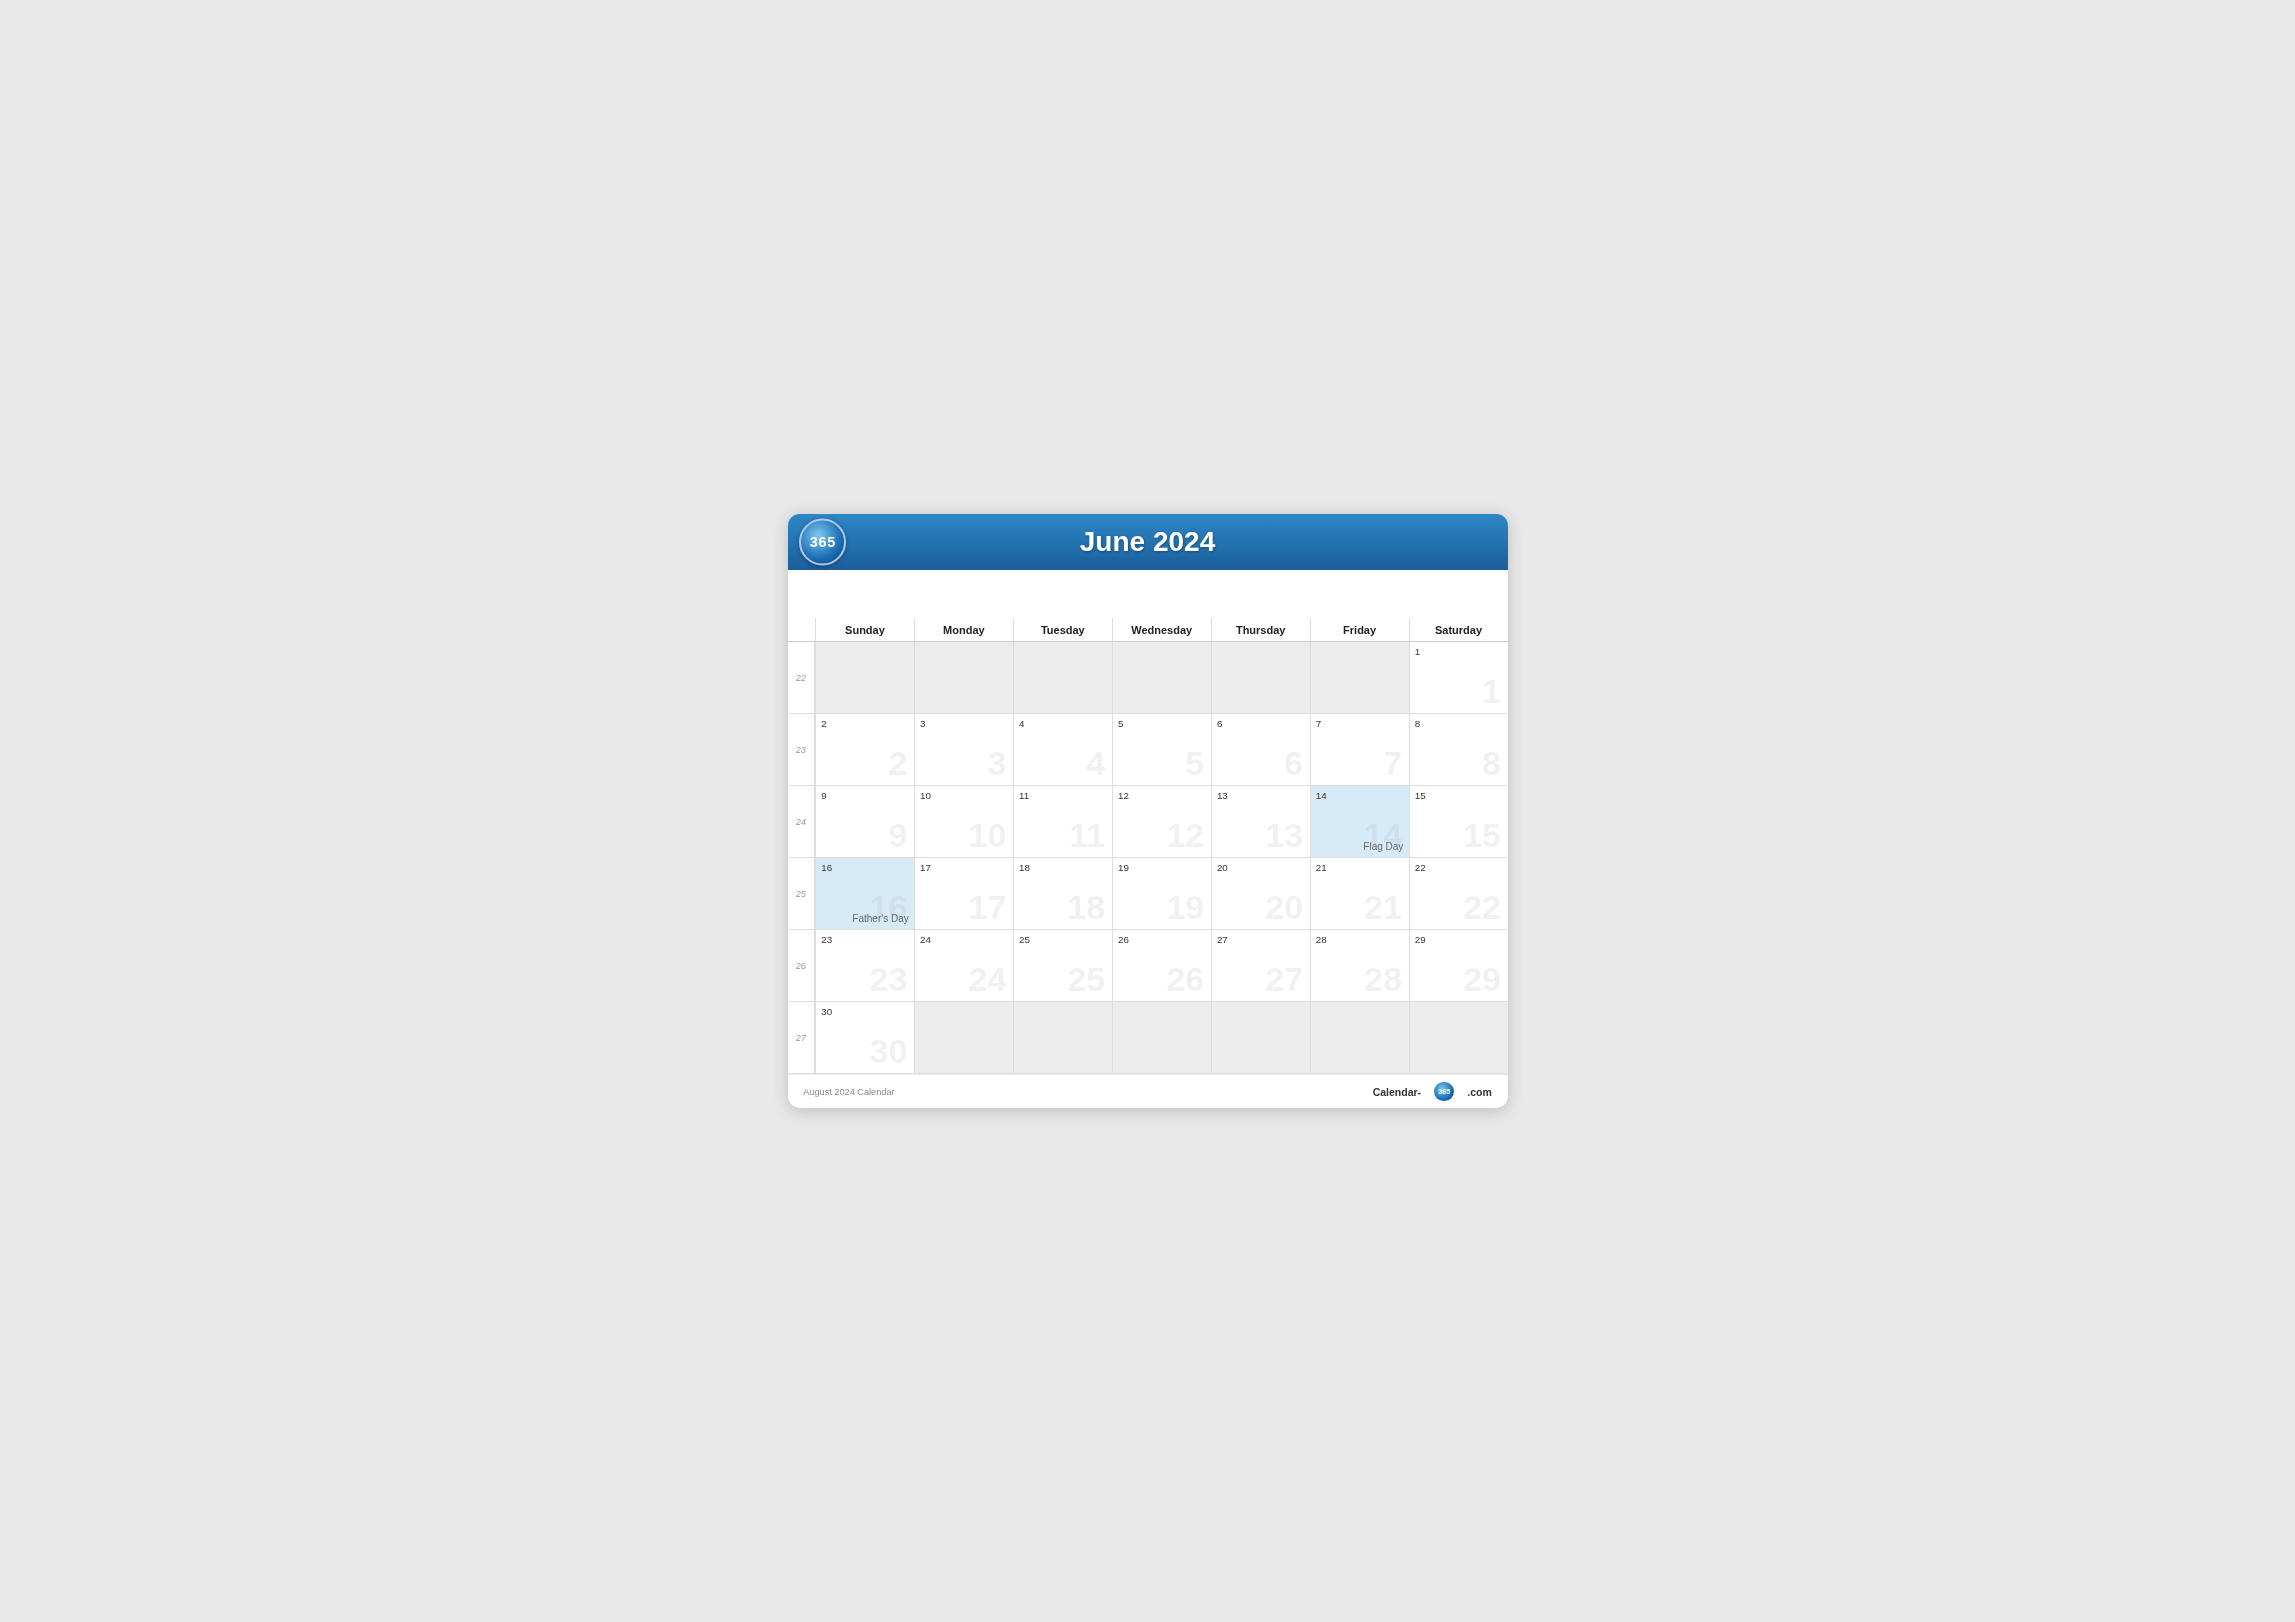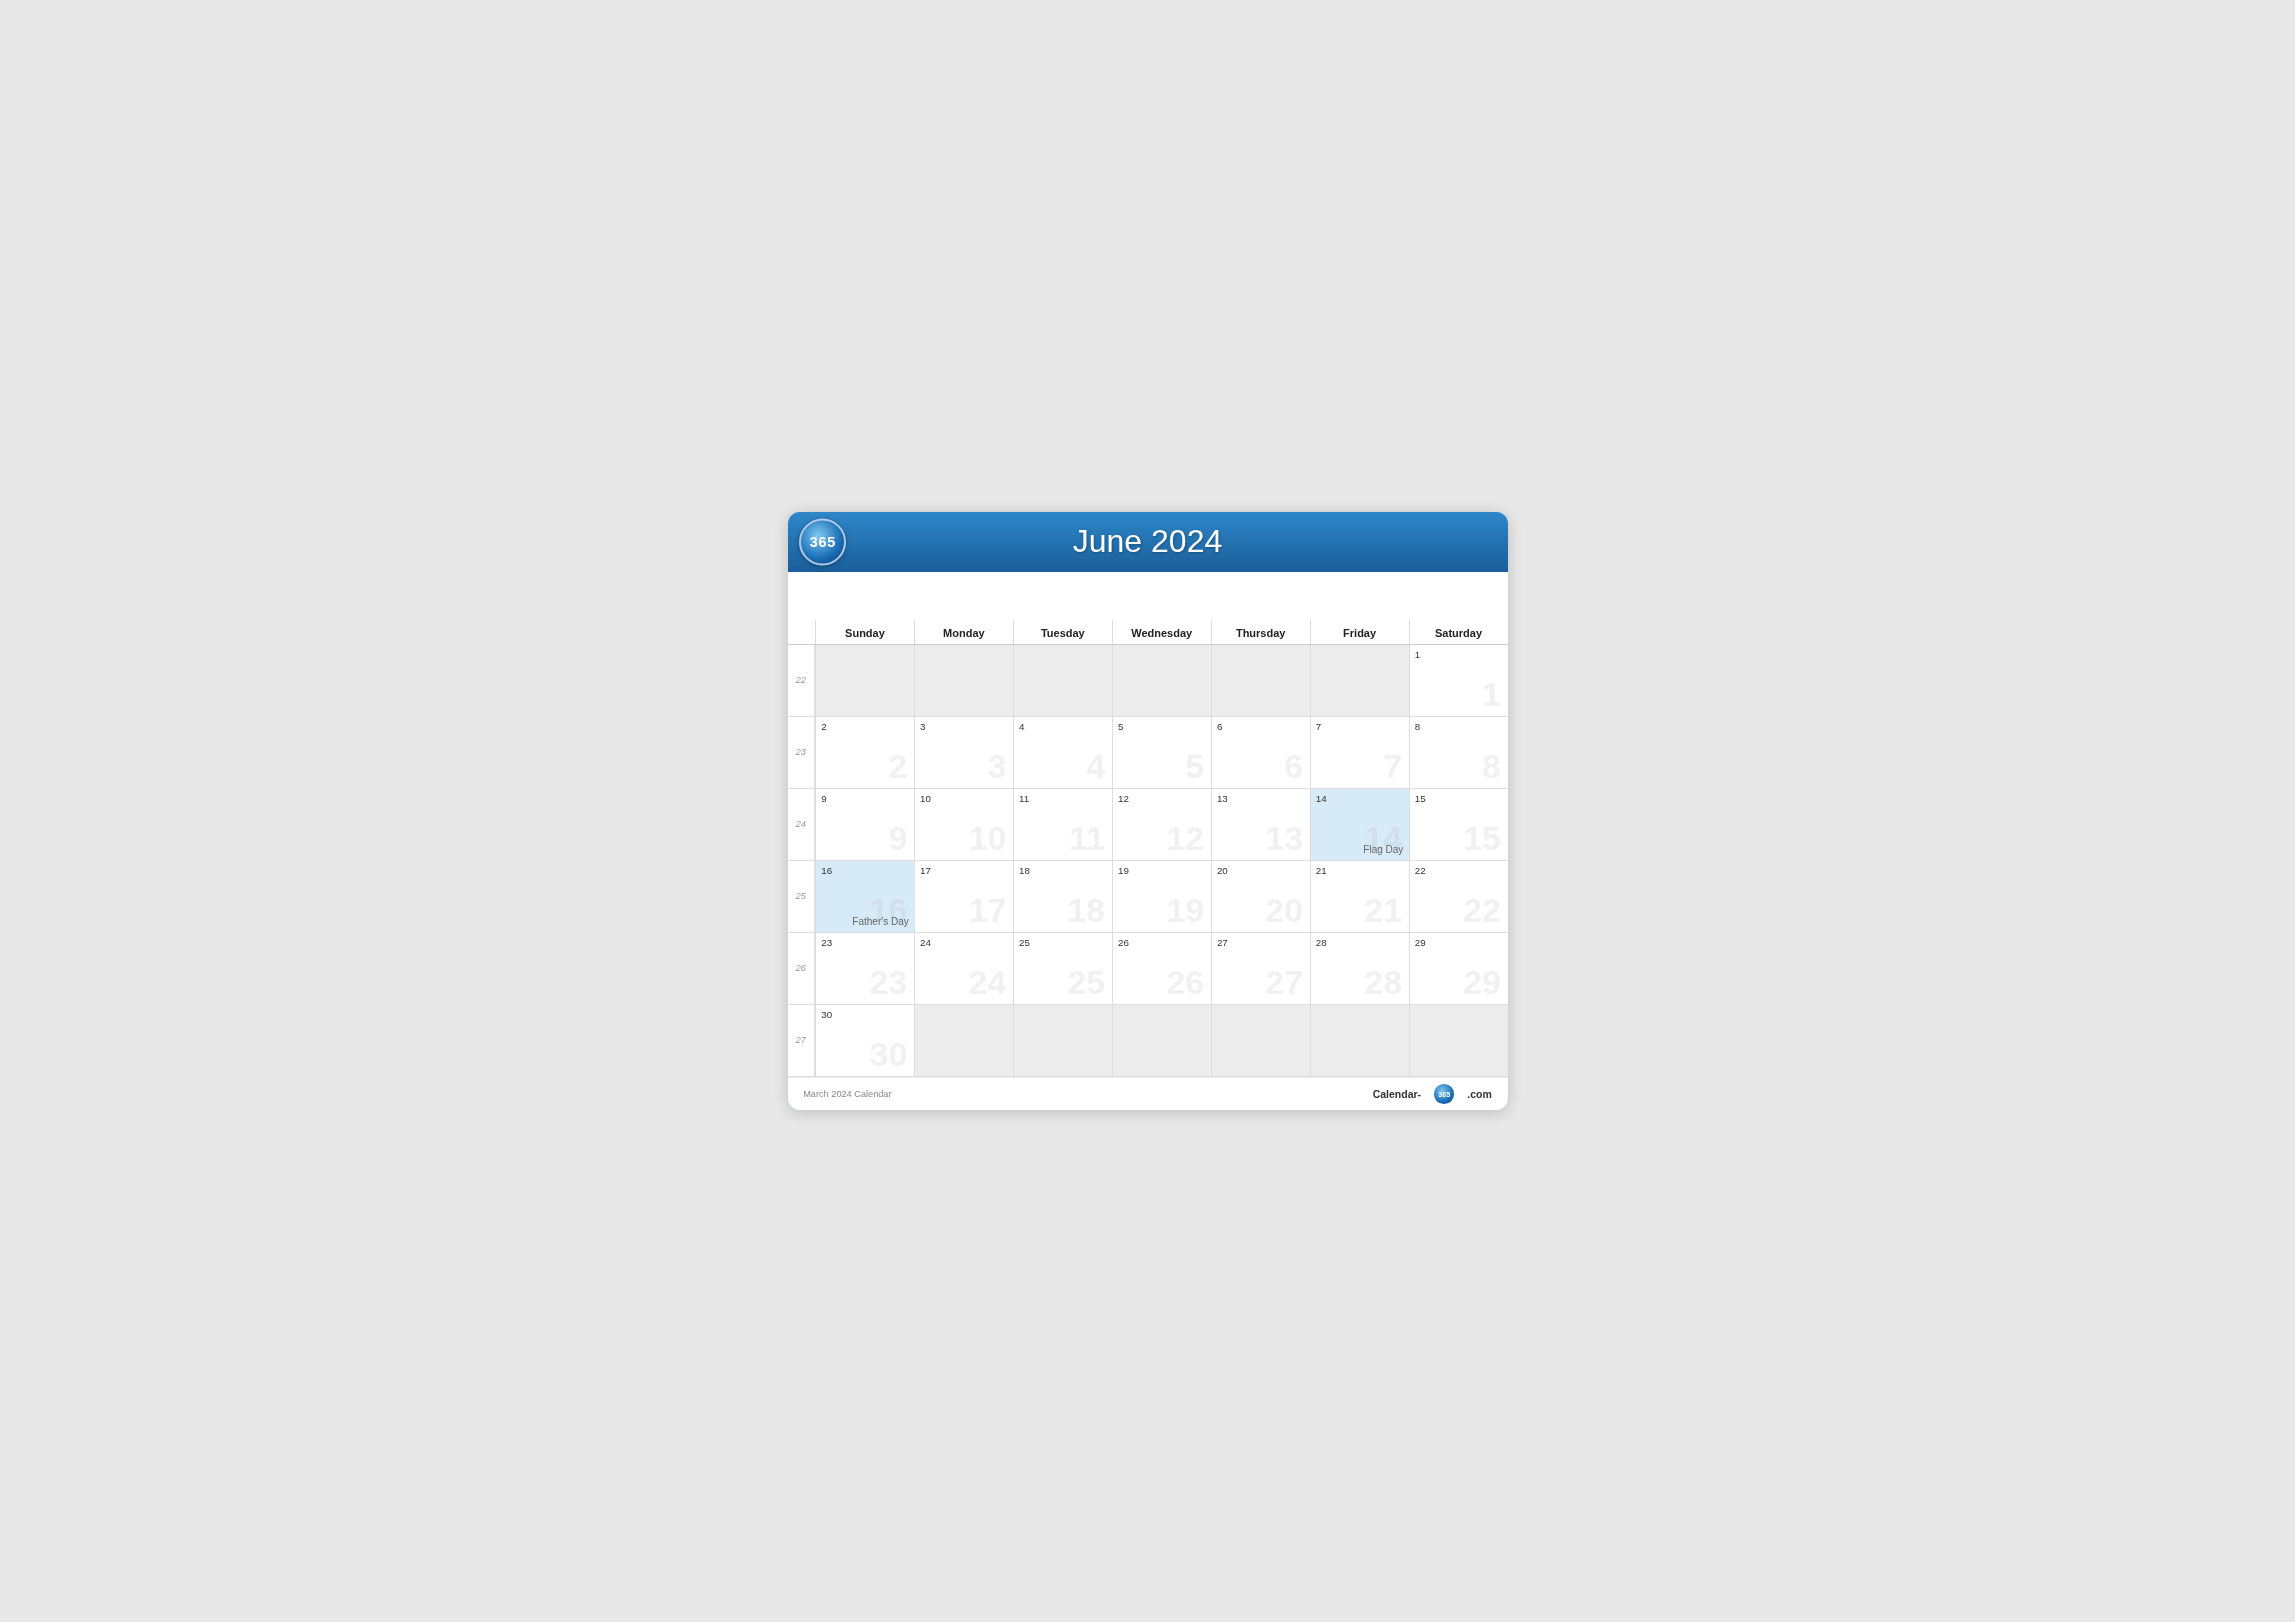--- a/index.html
+++ b/index.html
@@ -53,22 +53,22 @@
 
     .logo-text {
       color: #fff;
       font-size: 14.4px;
       font-weight: bold;
       letter-spacing: 0.7px;
     }
 
     .cal-title {
       color: #fff;
-      font-size: 32px;
-      font-weight: normal;
+      font-size: 28px;
+      font-weight: bold;
       text-shadow: 0.7px 0.7px 2.6px rgba(0,0,0,0.3);
     }
 
     
     .days-header {
       display: grid;
       grid-template-columns: 27.5px repeat(7, 1fr);
       background: #fff;
       border-bottom: 0.7px solid #ccc;
     }
@@ -355,21 +355,21 @@
       </div>
       <div class="cal-cell prev-month"></div>
       <div class="cal-cell prev-month"></div>
       <div class="cal-cell prev-month"></div>
       <div class="cal-cell prev-month"></div>
       <div class="cal-cell prev-month"></div>
       <div class="cal-cell prev-month"></div>
     </div>
 
   <div class="cal-footer">
-    <span class="footer-left">March 2024 Calendar</span>
+    <span class="footer-left">August 2024 Calendar</span>
     <div class="footer-right">
       <span>Calendar-</span>
       <span class="footer-logo-badge">365</span>
       <span>.com</span>
     </div>
   </div>
 
 </div>
 
 

